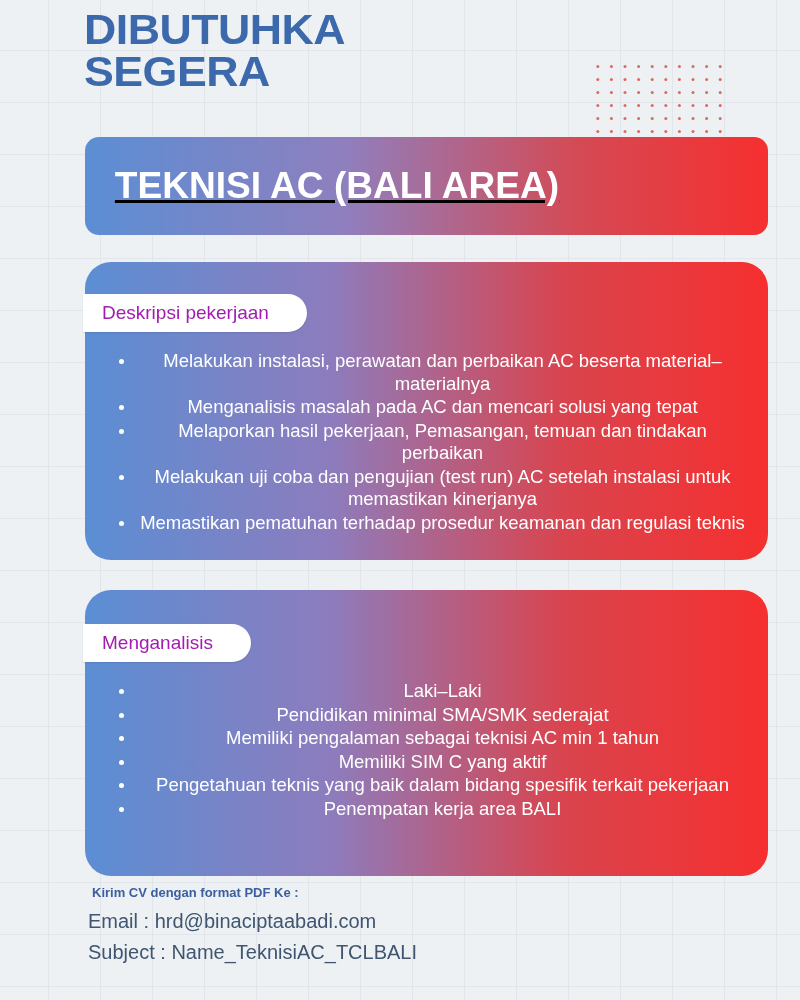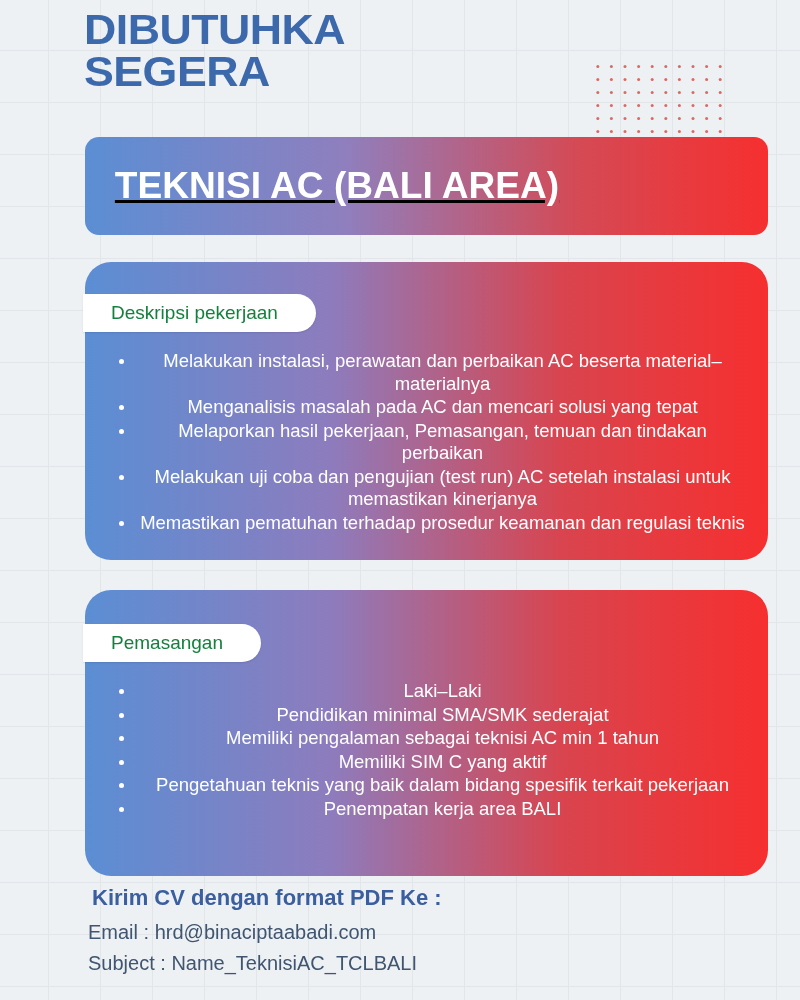--- a/index.html
+++ b/index.html
@@ -102,23 +102,23 @@
     left: -2px;
     background: #ffffff;
     border-top-right-radius: 22px;
     border-bottom-right-radius: 22px;
     height: 38px;
     display: flex;
     align-items: center;
     box-shadow: 0 1px 2px rgba(0,0,0,0.10);
   }
   .pill span {
-    color: #15803d;
+    color: #a21caf;
     font-size: 19px;
-    padding: 0 38px 0 28px;
+    padding: 0 38px 0 19px;
     white-space: nowrap;
   }
   .pill-desc { top: 32px; }
   .pill-qual { top: 34px; }
 
   
   ul.bullets {
     position: absolute;
     left: 26px;
     right: 20px;
@@ -152,21 +152,21 @@
   
   .footer {
     position: absolute;
     left: 92px;
     top: 885px;
     z-index: 3;
   }
   .footer .send-line {
     color: #3a5e9e;
     font-weight: bold;
-    font-size: 22px;
+    font-size: 13px;
     margin-bottom: 10px;
     white-space: nowrap;
   }
   .footer .contact-line {
     color: #3f5570;
     font-size: 20px;
     margin-bottom: 8px;
     margin-left: -4px;
     white-space: nowrap;
   }
@@ -260,21 +260,21 @@
       <li>Melakukan instalasi, perawatan dan perbaikan AC beserta material–materialnya</li>
       <li>Menganalisis masalah pada AC dan mencari solusi yang tepat</li>
       <li>Melaporkan hasil pekerjaan, Pemasangan, temuan dan tindakan perbaikan</li>
       <li>Melakukan uji coba dan pengujian (test run) AC setelah instalasi untuk memastikan kinerjanya</li>
       <li>Memastikan pematuhan terhadap prosedur keamanan dan regulasi teknis</li>
     </ul>
   </div>
 
   <div class="card card-qual">
     <div class="pill pill-qual">
-      <span>Pemasangan</span>
+      <span>Menganalisis</span>
     </div>
     <ul class="bullets bullets-qual">
       <li>Laki–Laki</li>
       <li>Pendidikan minimal SMA/SMK sederajat</li>
       <li>Memiliki pengalaman sebagai teknisi AC min 1 tahun</li>
       <li>Memiliki SIM C yang aktif</li>
       <li>Pengetahuan teknis yang baik dalam bidang spesifik terkait pekerjaan</li>
       <li>Penempatan kerja area BALI</li>
     </ul>
   </div>

